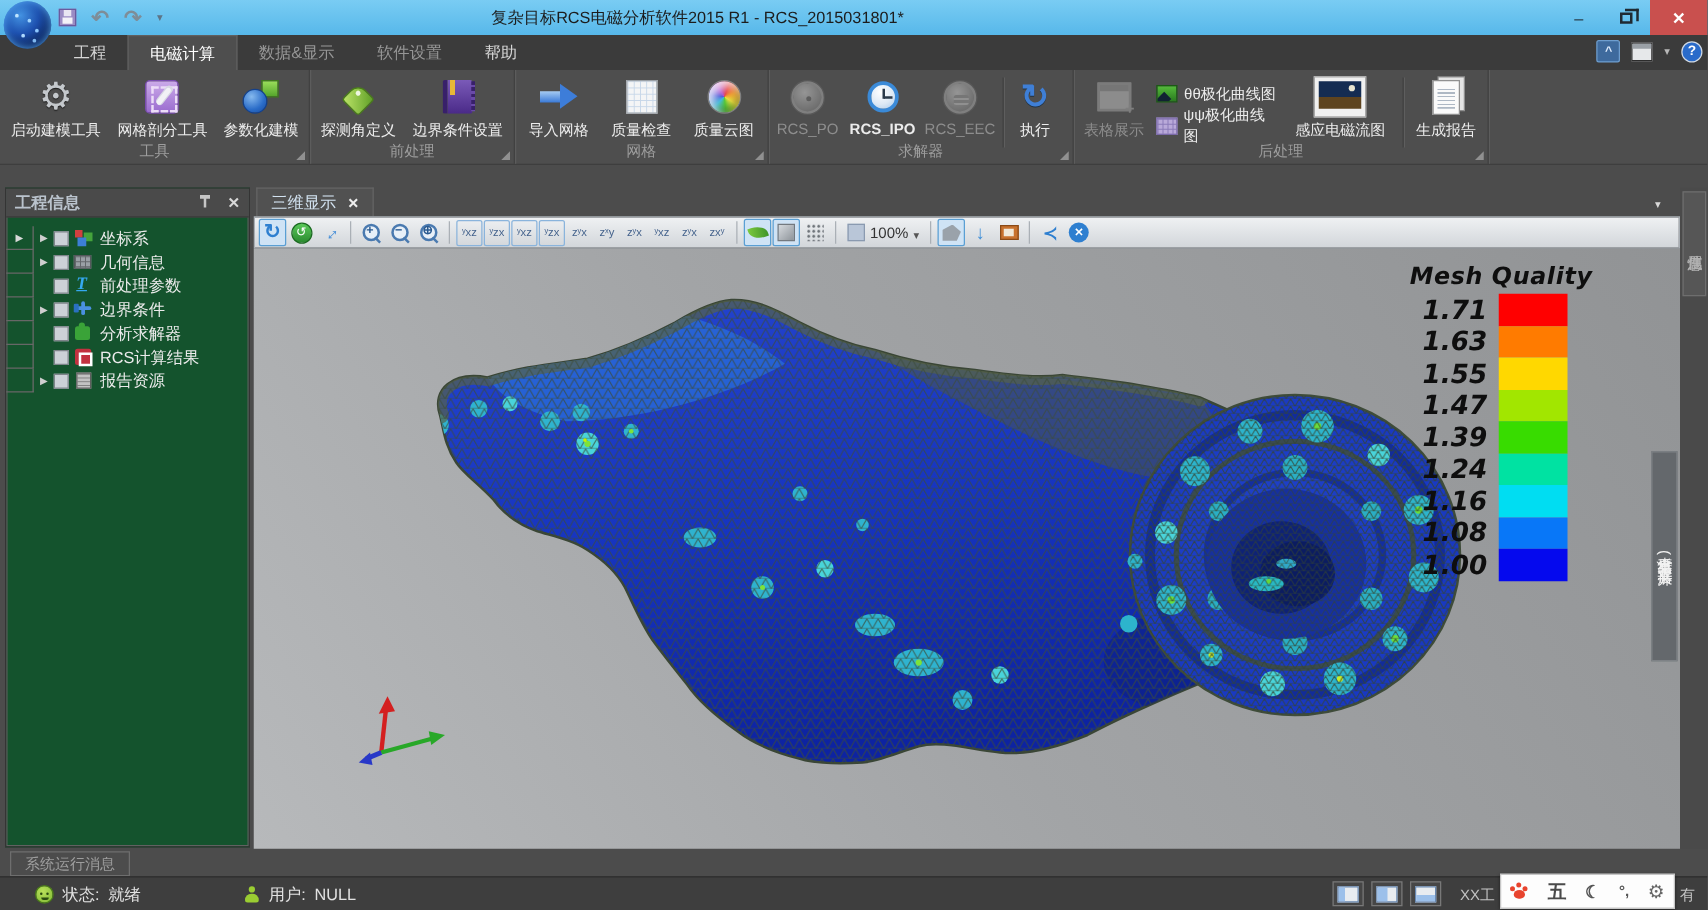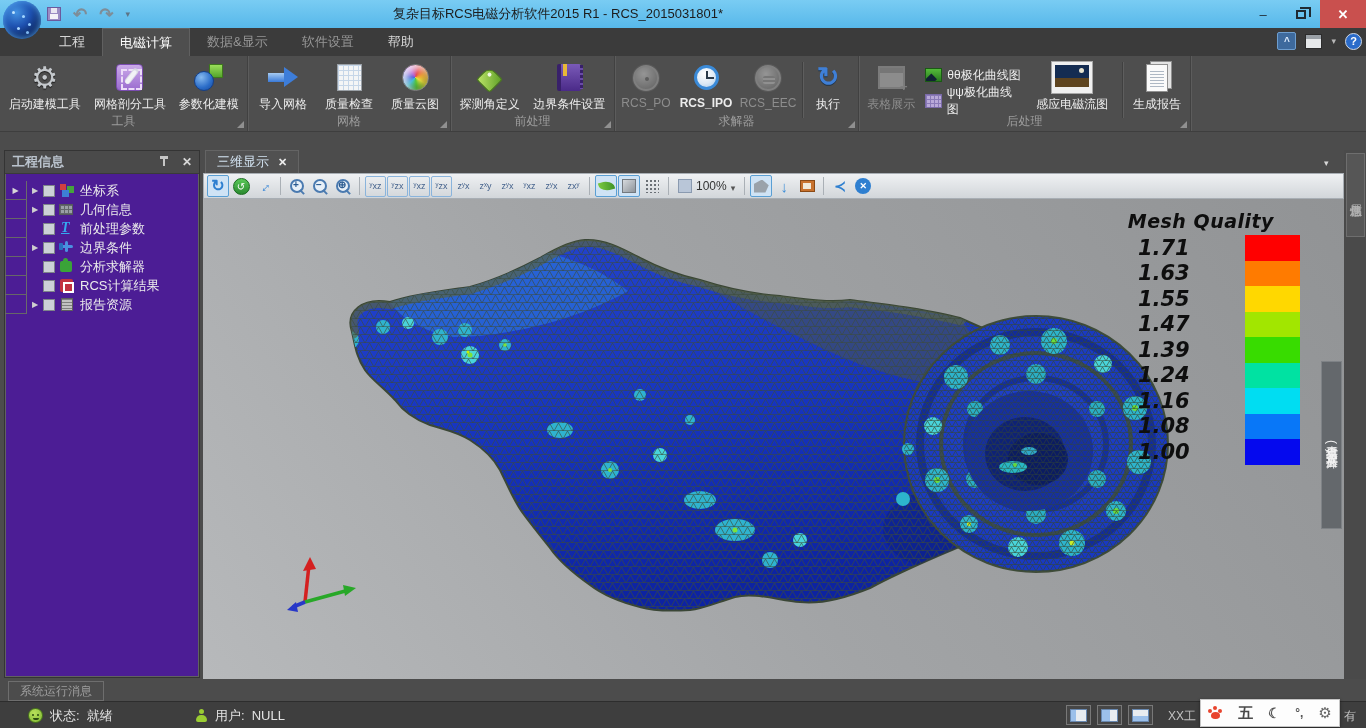--- a/index.html
+++ b/index.html
@@ -78,21 +78,21 @@
 .ic-theta{position:relative;width:17px;height:14px;background:linear-gradient(#54ba3a,#2a7a20);border:1px solid #1a5a14;overflow:hidden}
 .ic-theta::before{content:"";position:absolute;left:1px;bottom:-3px;width:8px;height:9px;background:#123;transform:rotate(45deg)}
 .ic-psi{width:17px;height:14px;background:#b9a9d9;border:1px solid #7a6aa8;background-image:linear-gradient(#8a7ab8 1px,transparent 1px),linear-gradient(90deg,#8a7ab8 1px,transparent 1px);background-size:4px 4px}
 .ic-photo{position:relative;width:42px;height:33px;background:#f0f0f0;border:1px solid #a8a8a8}
 .ic-photo::before{content:"";position:absolute;left:3px;top:3px;right:3px;bottom:6px;background:linear-gradient(#142c52 58%,#5e441f 58%)}
 .ic-photo::after{content:"";position:absolute;right:8px;top:6px;width:5px;height:5px;border-radius:50%;background:#e8e4d0}
 .ic-report{position:relative;width:22px;height:28px;background:#fafafa;border:1px solid #909090;box-shadow:4px -3px 0 -1px #e4e4e4,4px -3px 0 0 #909090}
 .ic-report::before{content:"";position:absolute;left:3px;top:4px;right:3px;bottom:4px;background:repeating-linear-gradient(#fafafa 0 2px,#aeb8c4 2px 3px)}
 
 
-.sidebar{position:absolute;left:4px;top:150px;width:196px;height:528px;background:#4c1d95;border:1px solid #343434;box-shadow:0 0 0 1px #616161 inset}
+.sidebar{position:absolute;left:4px;top:150px;width:196px;height:528px;background:#14532d;border:1px solid #343434;box-shadow:0 0 0 1px #616161 inset}
 .sb-head{height:23px;background:#4a4a4a;border-bottom:1px solid #3a3a3a;display:flex;align-items:center;padding:0 7px;color:#bac3cd;font-size:13px;font-weight:bold}
 .sb-head .sp{flex:1}
 .pin{position:relative;width:11px;height:12px;margin-right:12px}
 .pin::before{content:"";position:absolute;left:4px;top:2px;width:2px;height:8px;background:#c6c6c6}
 .pin::after{content:"";position:absolute;left:1px;top:0;width:8px;height:3px;background:#c6c6c6}
 .sb-close{color:#d8d8d8;font-size:12px;font-weight:bold}
 .tree{padding-top:7px}
 .trow{display:flex;align-items:center;height:19px;font-size:13px;color:#ebebeb}
 .gcell{width:22px;align-self:stretch;border-right:1px solid #6b6b6b;border-bottom:1px solid #676767;display:flex;align-items:center;justify-content:center;font-size:8px;color:#d8d8d8}
 .tarrow{width:16px;text-align:center;font-size:8px;color:#cfcfcf}
@@ -142,21 +142,21 @@
 .ic-down{font-size:15px;font-weight:bold;color:#3f8fd8}
 .ic-foldr{position:relative;width:15px;height:12px;background:#c8722e;border:1px solid #8a4a16}
 .ic-foldr::before{content:"";position:absolute;left:2px;top:2px;width:8px;height:6px;background:#f0e8d8}
 .ic-share{font-size:14px;font-weight:bold;color:#2e7fd0}
 .ic-xcirc{width:16px;height:16px;border-radius:50%;background:#2e7fd0;color:#fff;font-size:9px;font-weight:bold;display:flex;align-items:center;justify-content:center}
 
 
 .viewport{position:absolute;left:203px;top:199px;width:1141px;height:480px;background:linear-gradient(55deg,#b7b9bb 0%,#a2a4a6 45%,#919395 100%);overflow:hidden}
 .legend{position:absolute;right:44px;top:11px}
 .legend-title{font-family:"DejaVu Sans",sans-serif;font-style:italic;font-weight:bold;font-size:19px;color:#0e0e0e;text-align:right;margin-right:26px;margin-bottom:3px;letter-spacing:.5px}
-.lrow{display:flex;align-items:center;justify-content:space-between;height:25.5px}
+.lrow{display:flex;align-items:center;justify-content:flex-start;height:25.5px}
 .lnum{font-family:"DejaVu Sans",sans-serif;font-style:italic;font-weight:bold;font-size:21px;color:#0e0e0e;margin-right:9px;min-width:62px;text-align:right}
 .lcell{width:55px;height:25.5px}
 .vp-right-tab{position:absolute;right:2px;top:162px;width:21px;height:168px;background:#64686c;border:1px solid #7e8286;color:#f2f2f2;font-size:12px;writing-mode:vertical-rl;display:flex;align-items:center;justify-content:center;letter-spacing:1px}
 
 
 .right-strip{position:absolute;left:1344px;top:150px;width:22px;height:529px;background:#4a4a4a}
 .prop-tab{margin:3px 0 0 2px;width:19px;height:84px;background:#565656;border:1px solid #6e6e6e;color:#b2b2b2;font-size:12px;writing-mode:vertical-rl;display:flex;align-items:center;justify-content:center}
 .msg-tab{position:absolute;left:8px;top:681px;width:96px;height:20px;border:1px solid #6e6e6e;color:#9e9e9e;font-size:12px;display:flex;align-items:center;justify-content:center;background:#4c4c4c}
 .statusbar{position:absolute;left:0;top:701px;width:1366px;height:27px;background:#3e3e3e;border-top:1px solid #2d2d2d;color:#e2e2e2;font-size:13px}
 .sb-left{position:absolute;left:28px;top:0;height:27px;display:flex;align-items:center;gap:7px}
@@ -240,57 +240,57 @@
               <i class="sq"></i>
               <i class="ci"></i>
             </span>
           </span>
         <span>参数化建模</span>
       </div>
       <div class="rgroup-label">工具</div>
       <div class="launcher"></div>
     </div>
 
+    <div class="rgroup" style="width:164px">
+      <div class="rbtn" style="width:74px">
+        <span class="ric">
+            <span class="ic-tag"></span>
+          </span>
+        <span>探测角定义</span>
+      </div>
+      <div class="rbtn" style="width:86px">
+        <span class="ric">
+            <span class="ic-book"></span>
+          </span>
+        <span>边界条件设置</span>
+      </div>
+      <div class="rgroup-label">前处理</div>
+      <div class="launcher"></div>
+    </div>
+
     <div class="rgroup" style="width:203px">
       <div class="rbtn" style="width:66px">
         <span class="ric">
             <span class="ic-import"></span>
           </span>
         <span>导入网格</span>
       </div>
       <div class="rbtn" style="width:66px">
         <span class="ric">
             <span class="ic-qcheck"></span>
           </span>
         <span>质量检查</span>
       </div>
       <div class="rbtn" style="width:66px">
         <span class="ric">
             <span class="ic-qcloud"></span>
           </span>
         <span>质量云图</span>
       </div>
       <div class="rgroup-label">网格</div>
-      <div class="launcher"></div>
-    </div>
-
-    <div class="rgroup" style="width:164px">
-      <div class="rbtn" style="width:74px">
-        <span class="ric">
-            <span class="ic-tag"></span>
-          </span>
-        <span>探测角定义</span>
-      </div>
-      <div class="rbtn" style="width:86px">
-        <span class="ric">
-            <span class="ic-book"></span>
-          </span>
-        <span>边界条件设置</span>
-      </div>
-      <div class="rgroup-label">前处理</div>
       <div class="launcher"></div>
     </div>
 
     <div class="rgroup" style="width:244px">
       <div class="rbtn disabled" style="width:58px">
         <span class="ric">
             <span class="ic-knob po"></span>
           </span>
         <span>RCS_PO</span>
       </div>

